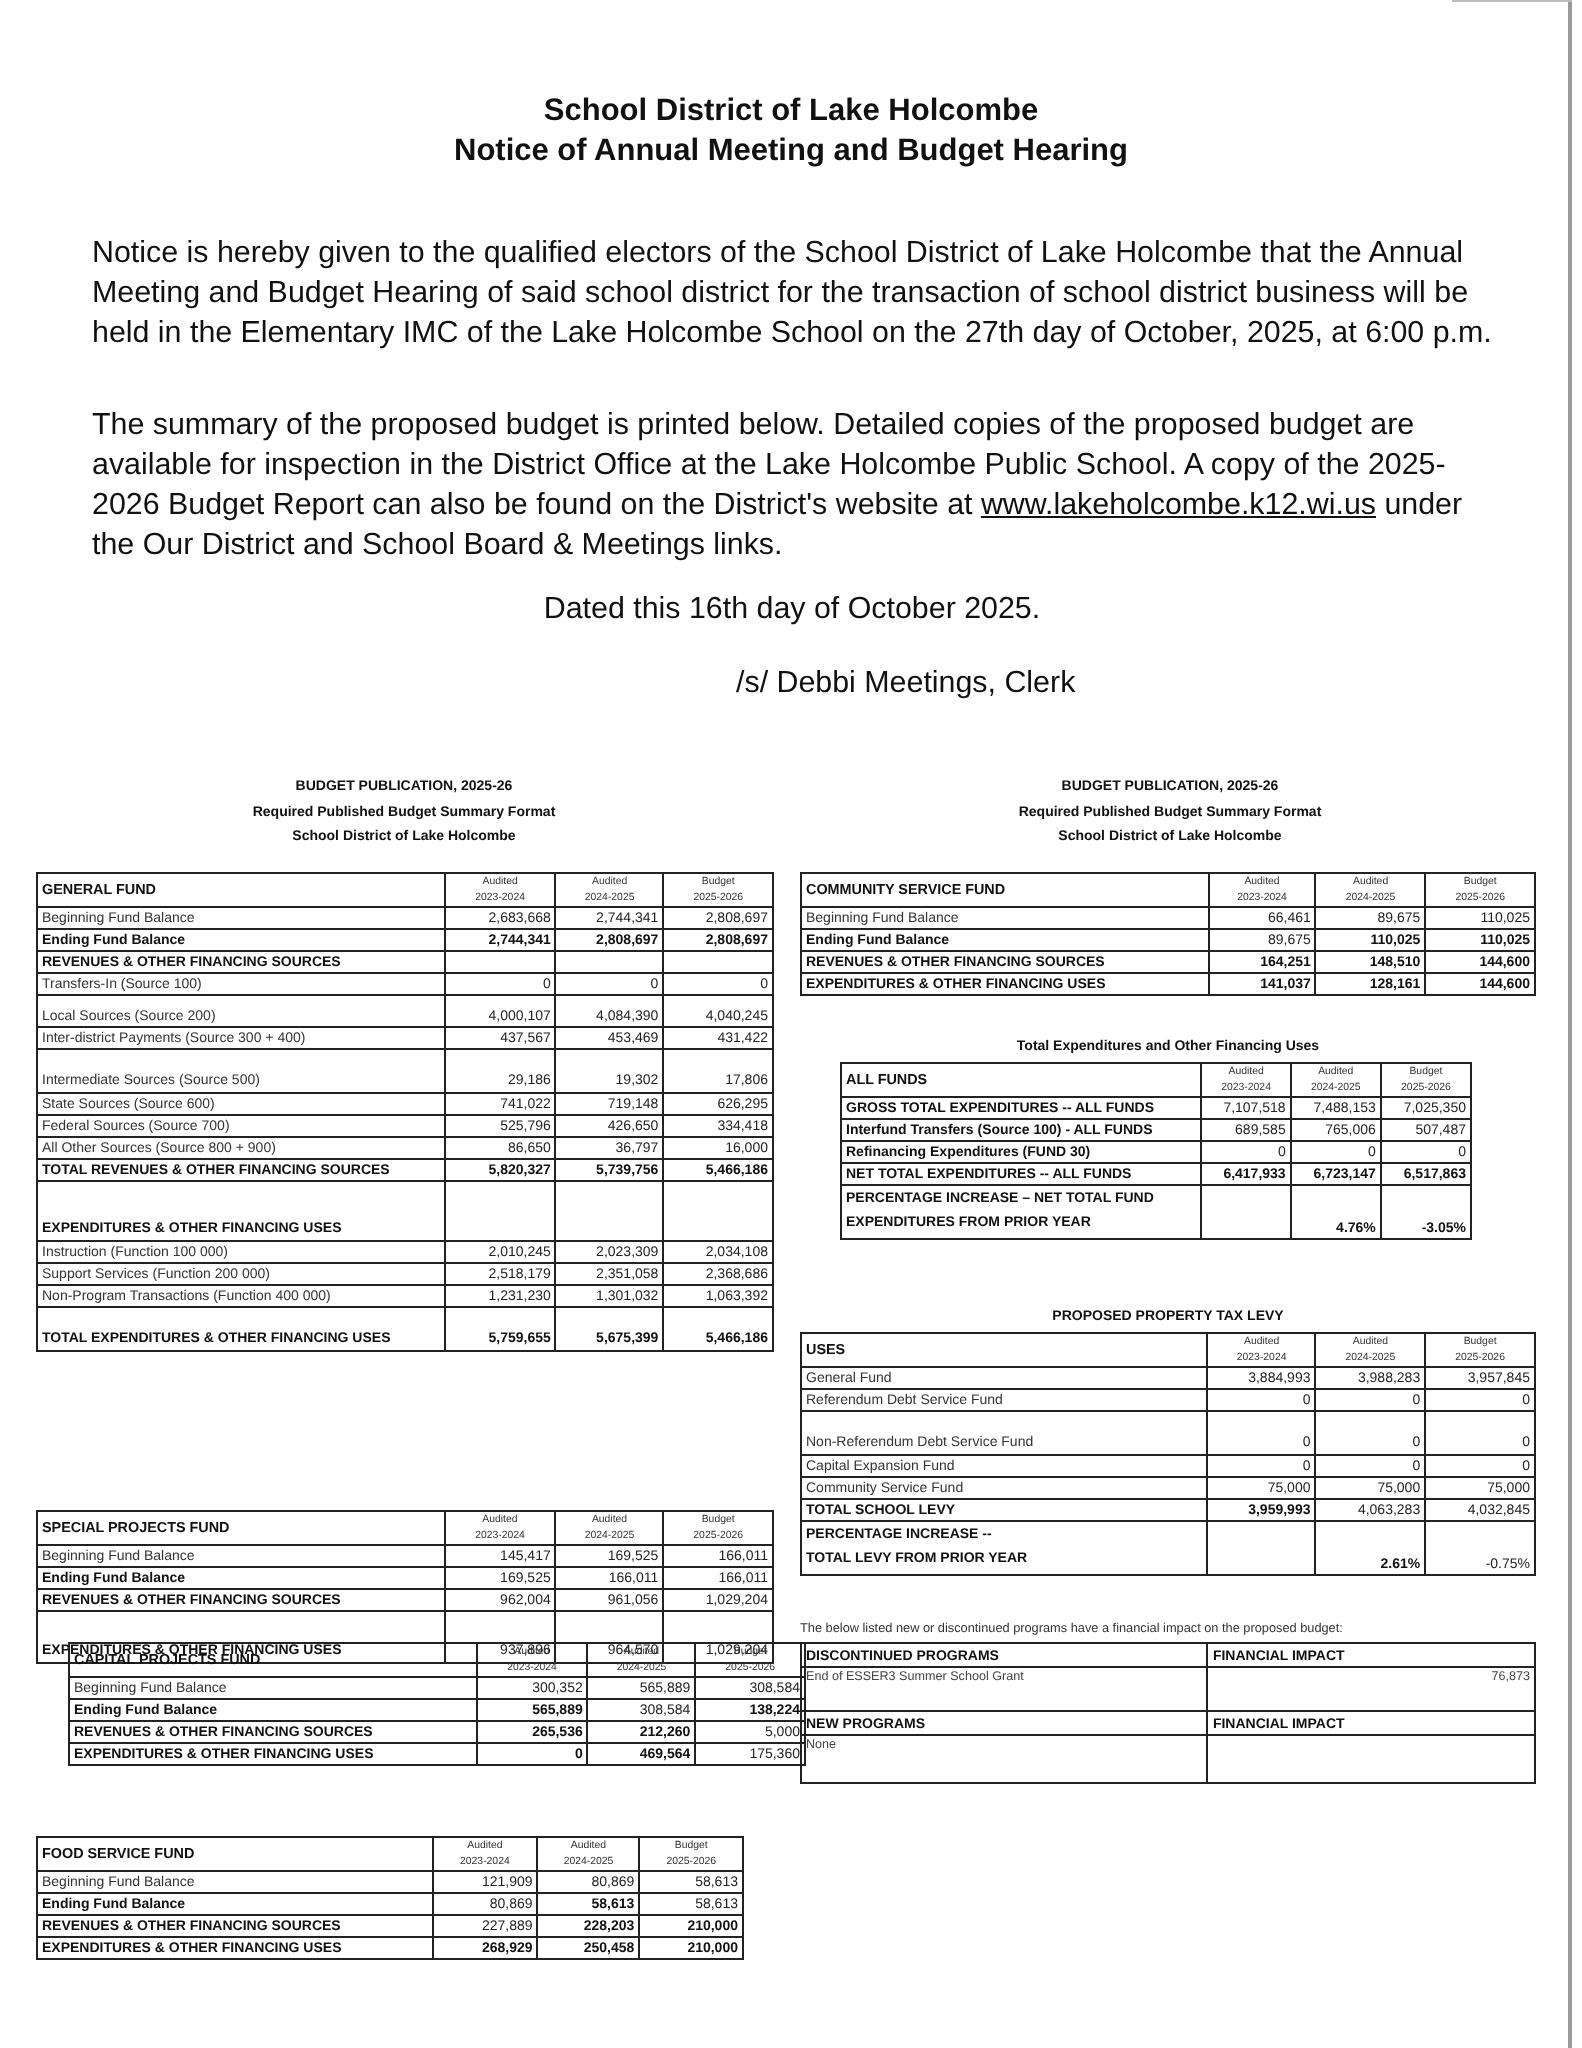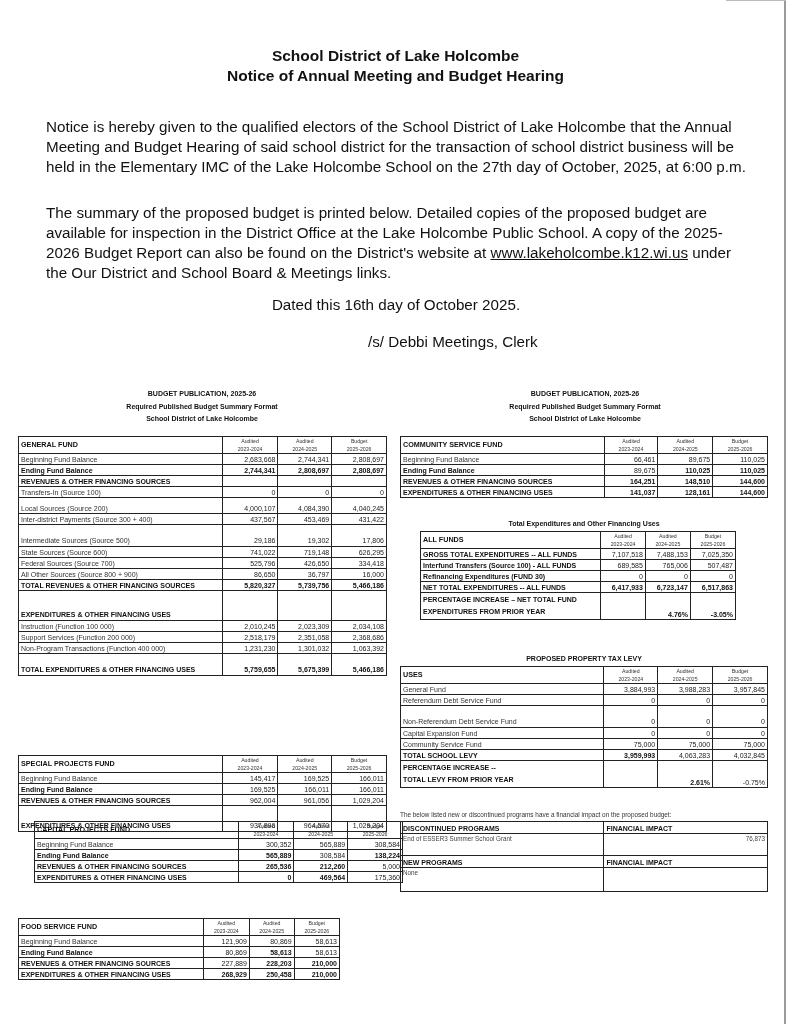--- a/index.html
+++ b/index.html
@@ -256,21 +256,21 @@
       </tr>
   <tr>
         <td class="b">EXPENDITURES &amp; OTHER FINANCING USES</td>
         <td class="numb">0</td>
         <td class="numb">469,564</td>
         <td class="num">175,360</td>
       </tr>
 </tbody>
   </table>
 
-<table class="fund" style="left:18px; top:918px; width:322px;">
+<table class="fund" style="left:18px; top:918px; width:354px;">
   <colgroup>
       <col style="width:204px">
       <col style="width:56px">
       <col style="width:54px">
       <col style="width:55px">
     </colgroup>
   <tbody>
       <tr>
     <td class="hdr">FOOD SERVICE FUND</td>
     <td class="ch"><span>Audited</span><br><span>2023-2024</span></td>

